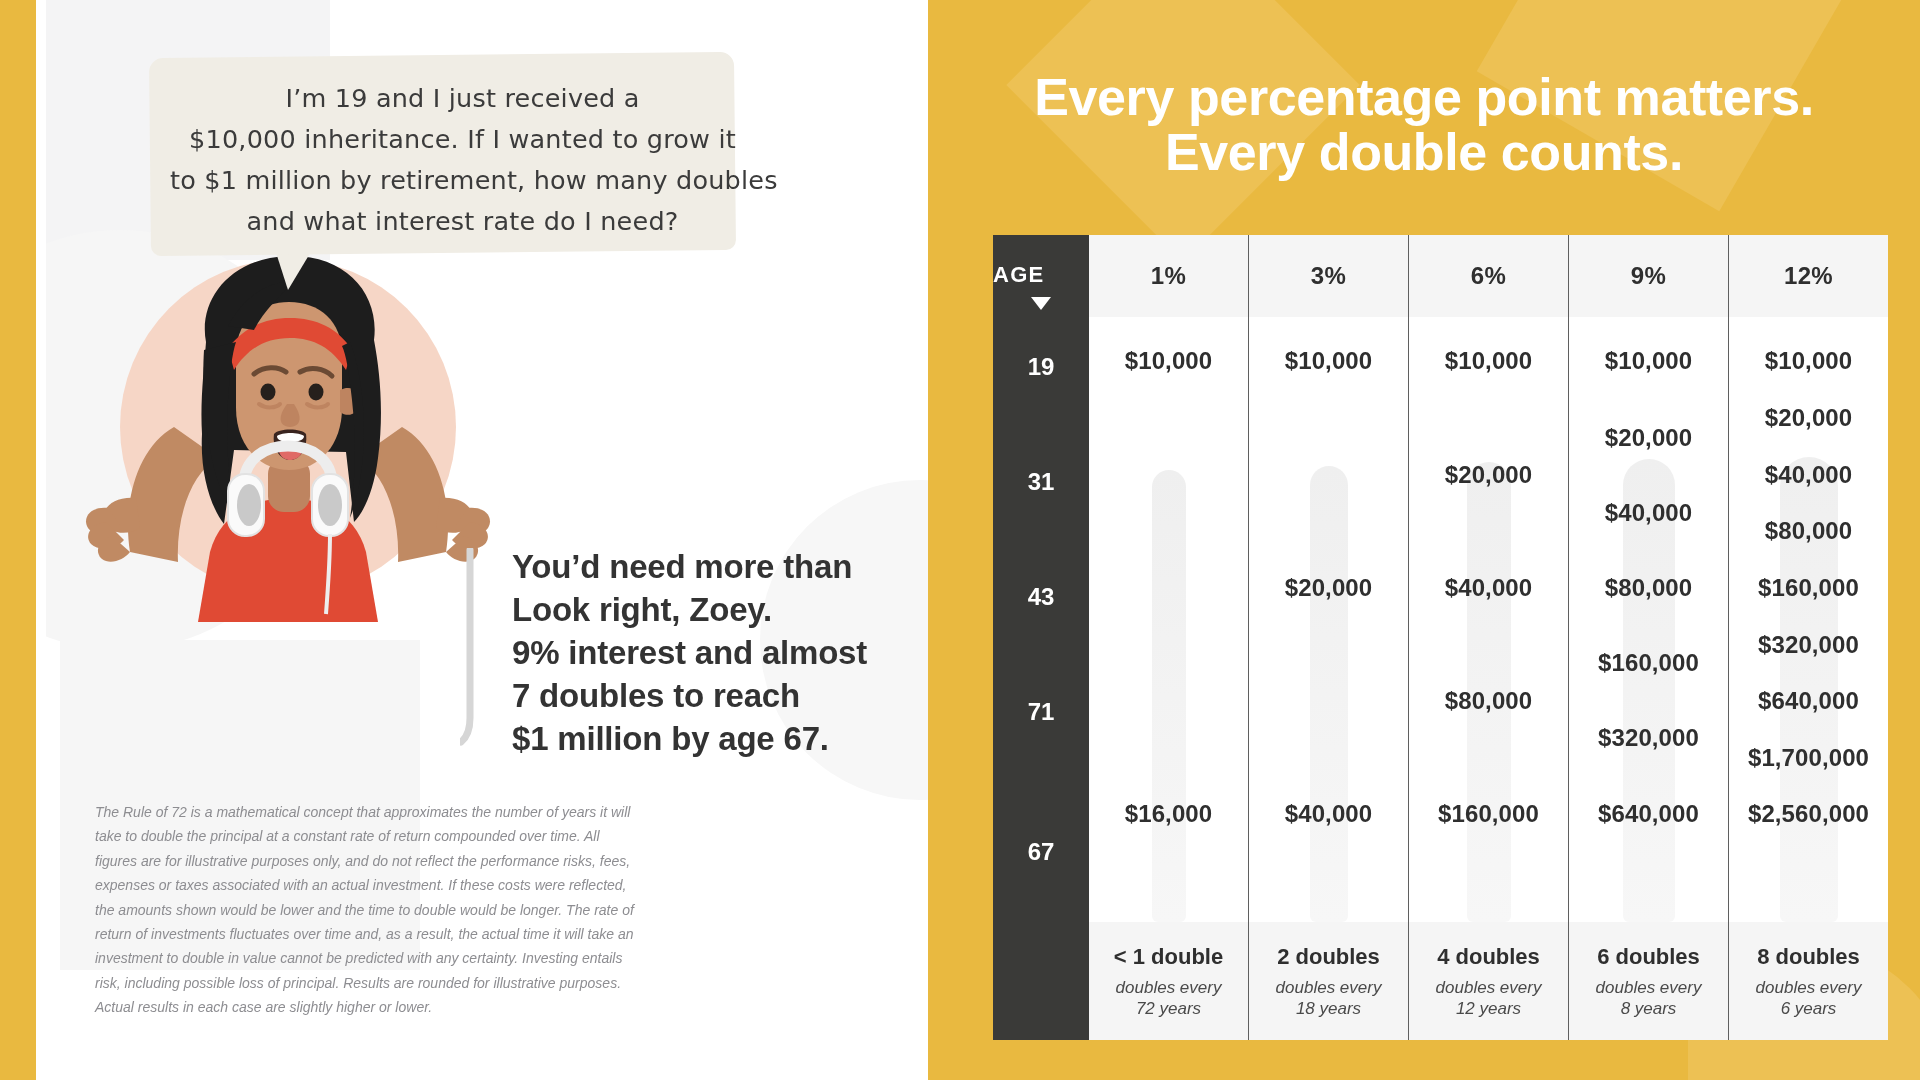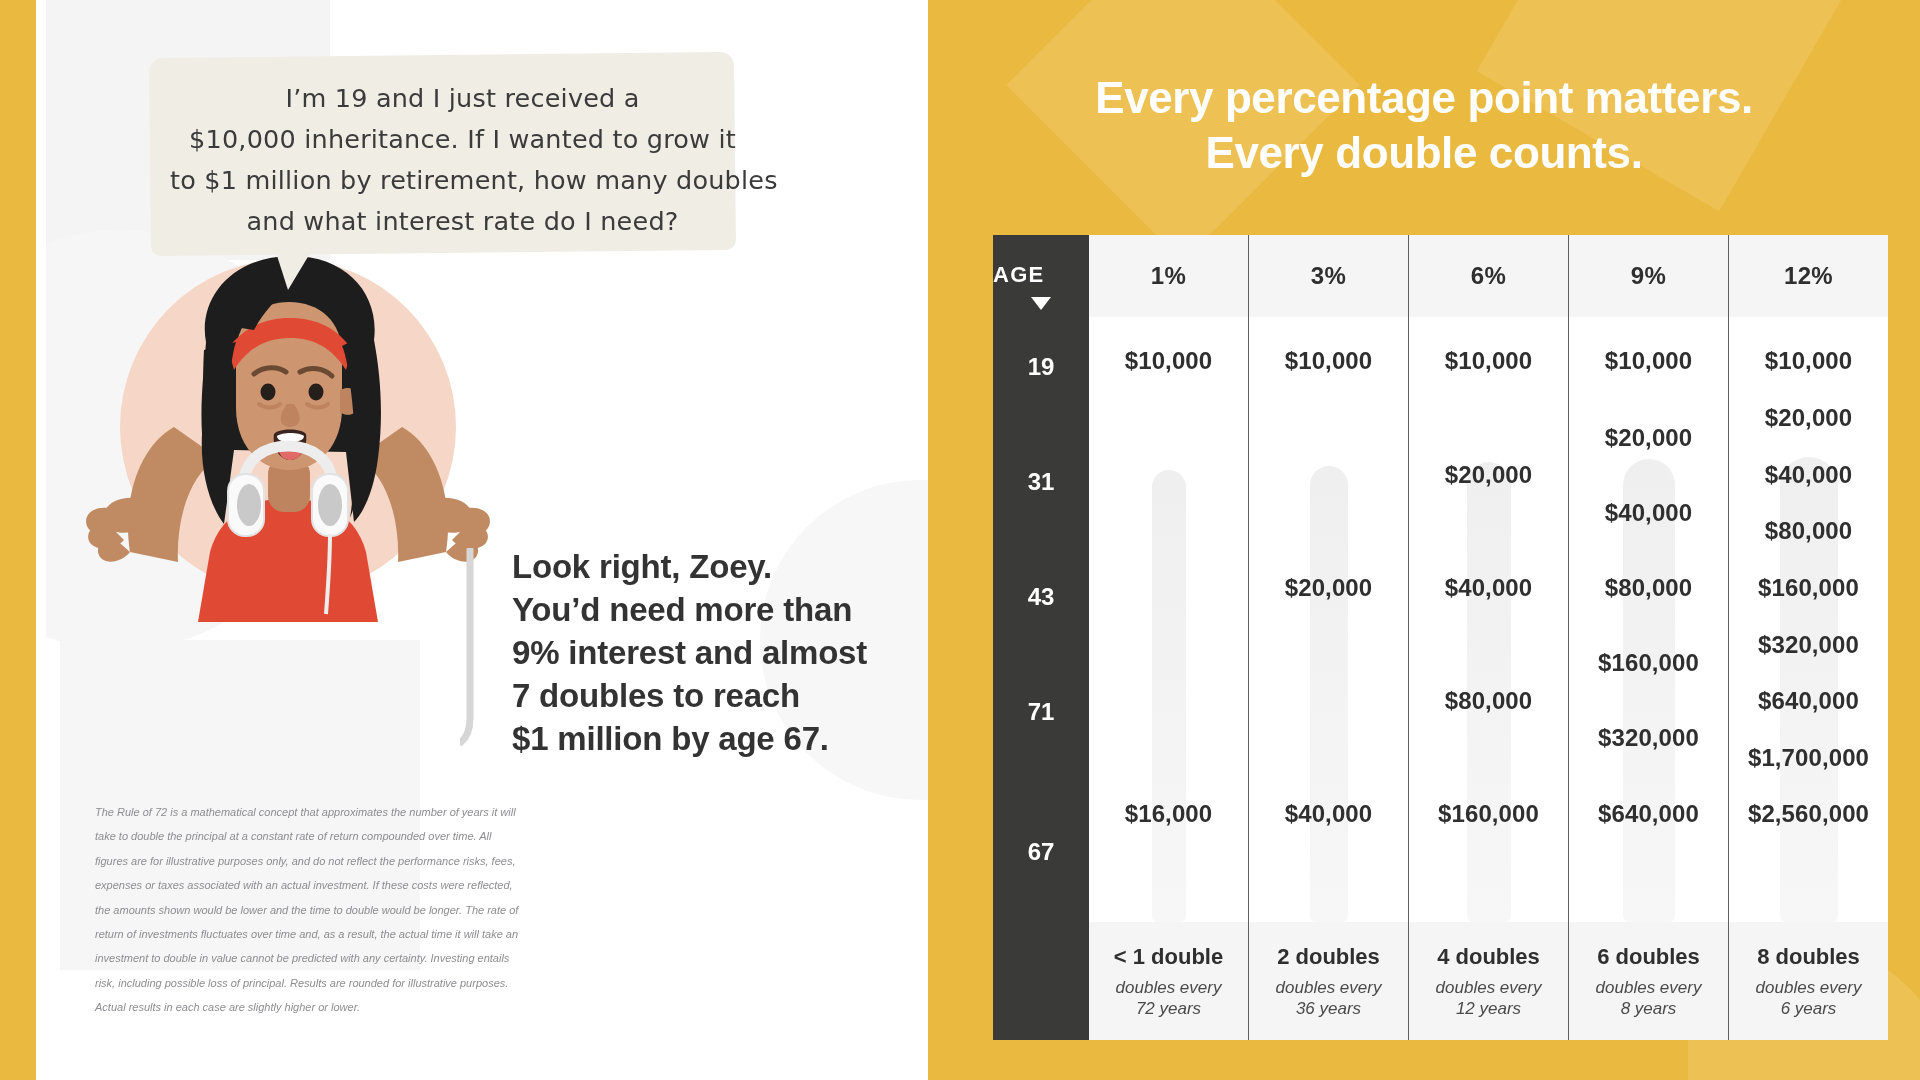--- a/index.html
+++ b/index.html
@@ -77,21 +77,21 @@
   #quote-block{
     position:absolute; left:512px; top:545px; width:395px; z-index:6;
     font-size:33px; line-height:43px; font-weight:bold; color:#333333;
     letter-spacing:-.2px;
   }
   #quote-block div{ white-space:nowrap; }
 
   
   #disclaimer{
     position:absolute; left:95px; top:800px; width:800px; z-index:6;
-    font-size:11px; line-height:24.4px; font-style:italic;
+    font-size:14px; line-height:24.4px; font-style:italic;
     color:#8d8d91;
   }
   #disclaimer div{ white-space:nowrap; }
 
   
   #right-panel{
     position:absolute; left:928px; top:0; width:992px; height:1080px;
     background:#E9B940; overflow:hidden;
   }
   #right-bg-tri-a{
@@ -106,21 +106,21 @@
     position:absolute; left:700px; top:940px; width:330px; height:330px;
     border-radius:50%; background:#EDC154;
   }
   #right-bg-strip{
     position:absolute; left:0px; top:1005px; width:760px; height:80px;
     background:#E9B940;
   }
 
   #right-title{
     position:absolute; left:0; top:70px; width:992px; text-align:center;
-    color:#ffffff; font-size:44px; font-weight:bold; line-height:55px;
+    color:#ffffff; font-size:52px; font-weight:bold; line-height:55px;
     letter-spacing:-.4px; z-index:3;
   }
   #right-title div{ white-space:nowrap; }
 
   
   #rate-table{
     position:absolute; left:65px; top:235px; width:895px; height:805px;
     z-index:3; display:flex;
   }
   .age-col{
@@ -253,22 +253,22 @@
     <ellipse cx="171" cy="283" rx="12" ry="21" fill="#C9C9C9"></ellipse>
     <ellipse cx="252" cy="283" rx="12" ry="21" fill="#C9C9C9"></ellipse>
     <path d="M252 312 C252 340 250 366 248 392" stroke="#EDEDED" stroke-width="4" fill="none"></path>
   </svg>
 
   <svg id="quote-brace" viewBox="0 0 16 198">
     <path d="M10 2 L10 170 C10 184 6 190 1 194" stroke="#D6D6D6" stroke-width="7" fill="none" stroke-linecap="round"></path>
   </svg>
 
   <div id="quote-block">
+    <div>You’d need more than</div>
     <div>Look right, Zoey.</div>
-    <div>You’d need more than</div>
     <div>9% interest and almost</div>
     <div>7 doubles to reach</div>
     <div>$1 million by age 67.</div>
   </div>
 
   <div id="disclaimer">
     <div>The Rule of 72 is a mathematical concept that approximates the number of years it will</div>
     <div>take to double the principal at a constant rate of return compounded over time. All</div>
     <div>figures are for illustrative purposes only, and do not reflect the performance risks, fees,</div>
     <div>expenses or taxes associated with an actual investment. If these costs were reflected,</div>
@@ -320,21 +320,21 @@
       <div class="rate-col">
         <div class="rate-head">3%</div>
         <div class="cone" style="width:38px;margin-left:-19px;height:456px;border-radius:19px 19px 6px 6px;"></div>
         <div class="cell" style="top:112px">$10,000</div>
         <div class="cell" style="top:339px">$20,000</div>
         <div class="cell" style="top:565px">$40,000</div>
         <div class="foot">
           <div class="foot-main">2 doubles</div>
           <div class="foot-sub">
             <span>doubles every</span>
-            <span>36 years</span>
+            <span>18 years</span>
           </div>
         </div>
       </div>
 
       <div class="rate-col">
         <div class="rate-head">6%</div>
         <div class="cone" style="width:44px;margin-left:-22px;height:460px;border-radius:22px 22px 6px 6px;"></div>
         <div class="cell" style="top:112px">$10,000</div>
         <div class="cell" style="top:226px">$20,000</div>
         <div class="cell" style="top:339px">$40,000</div>

